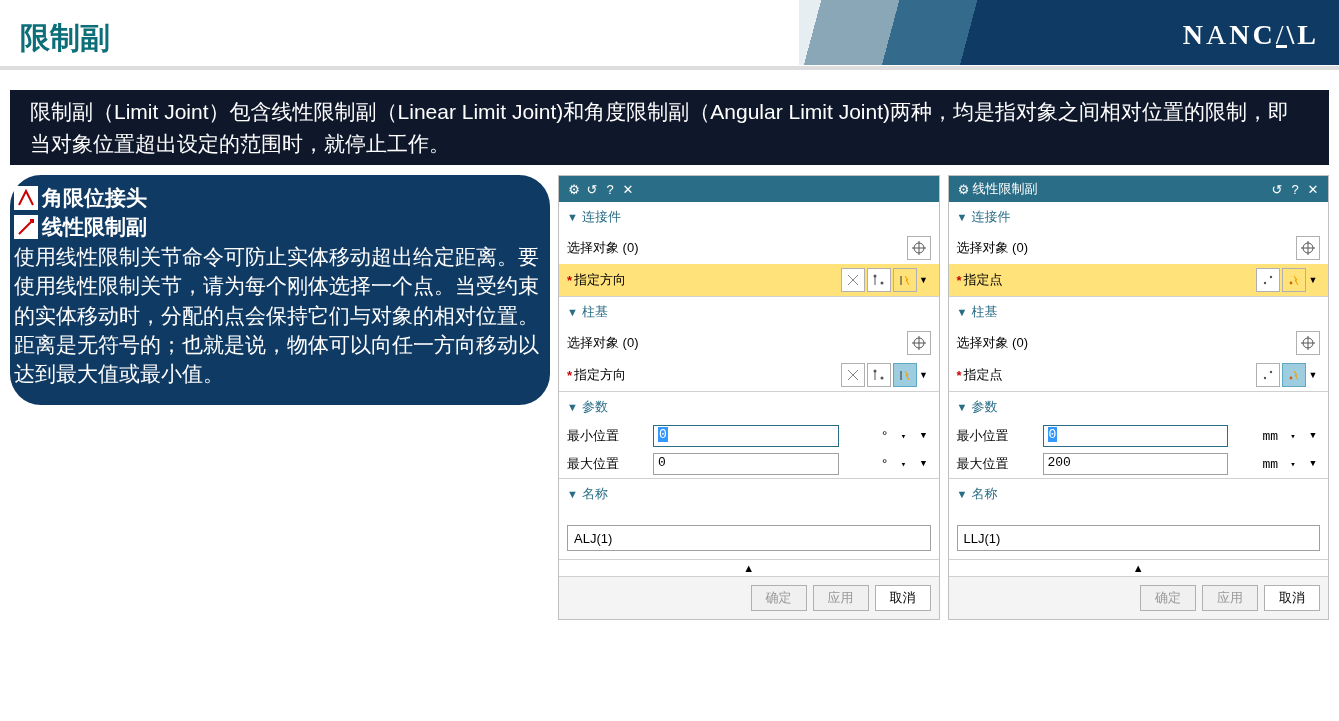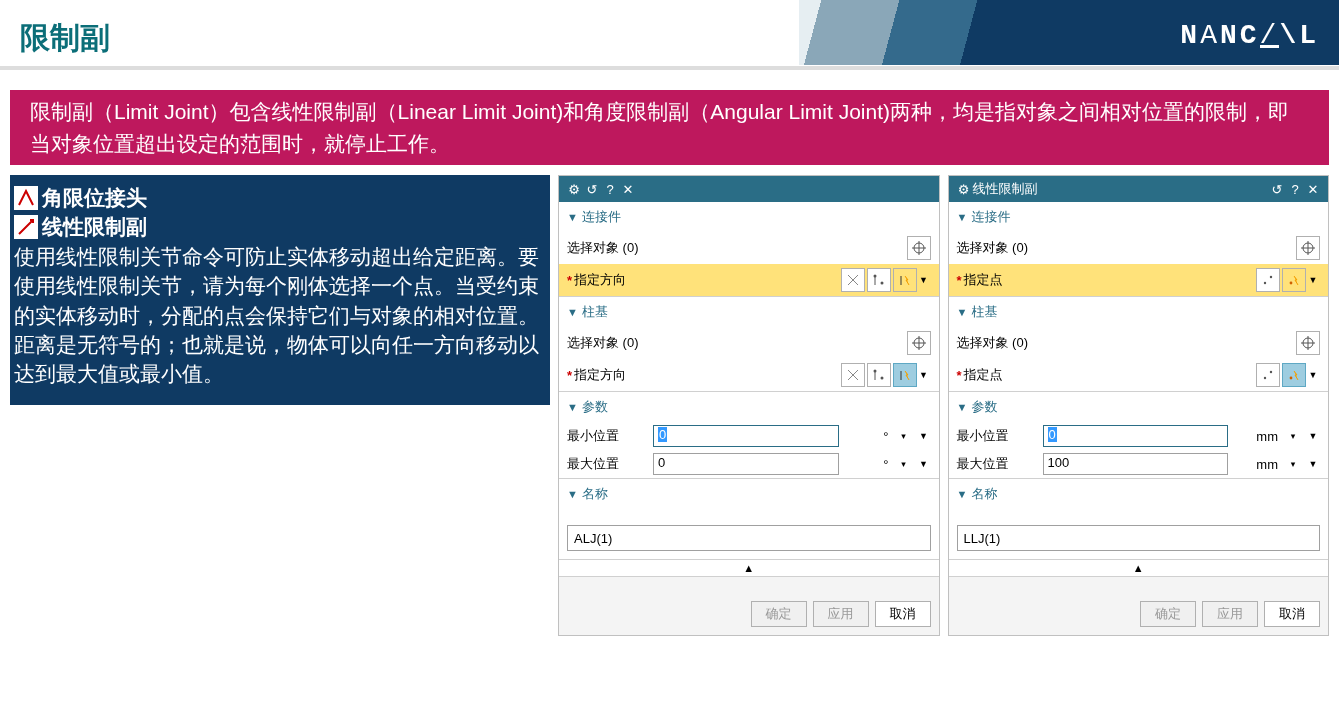--- a/index.html
+++ b/index.html
@@ -4,29 +4,29 @@
 <style>
   * { box-sizing: border-box; }
   body { margin:0; padding:0; font-family: "Microsoft YaHei", Arial, sans-serif; font-size:14px; background:#fff; width:1339px; }
   
   
   .header-bar { position:relative; height:70px; background:#fff; border-bottom:4px solid #ddd; }
   .header-title { position:absolute; left:20px; top:18px; font-size:30px; font-weight:bold; color:#0b6e78; }
   .logo-area { position:absolute; right:0; top:0; height:65px; width:540px;
                background:linear-gradient(105deg, #e6eef2 0 4%, #8aa7b8 4% 18%, #346a8c 18% 32%, #0f3a63 32% 100%);
                display:flex; align-items:center; justify-content:flex-end; padding-right:20px; }
-  .logo-text { color:#fff; font-size:28px; font-weight:bold; letter-spacing:3px; font-family: Liberation Mono, monospace; padding-bottom:4px;margin-top:9px; }
+  .logo-text { color:#fff; font-size:28px; font-weight:bold; letter-spacing:3px; font-family: Liberation Serif, serif; padding-bottom:4px;margin-top:9px; }
   .logo-text .thin { font-weight:400; }
   
   
-  .intro { margin:20px 10px 10px 10px; background:#be185d; color:#fff; font-size:21px; line-height:1.5; padding:6px 20px; }
+  .intro { margin:20px 10px 10px 10px; background:#0f172a; color:#fff; font-size:21px; line-height:1.5; padding:6px 20px; }
   
   
   .columns { display:flex; gap:8px; padding:0 10px; align-items:flex-start; }
-  .left-box { flex:0 0 540px; background:#0f3a63; color:#fff; font-size:21px; line-height:1.4; padding:8px 4px 16px 4px; }
+  .left-box { flex:0 0 540px; background:#0f3a63; color:#fff; font-size:21px; line-height:1.4; padding:8px 4px 16px 4px;border-radius:31px; }
   .left-box .row-head { display:flex; align-items:center; gap:4px; font-weight:bold; }
   .left-box .icon-sq { width:24px; height:24px; background:#fff; display:inline-flex; align-items:center; justify-content:center; }
   
   
   .dialog { flex:1 1 0; border:1px solid #c0c0c0; background:#fff; font-size:13px; }
   .dlg-title { background:#2a6d86; color:#fff; display:flex; align-items:center; height:26px; padding:0 6px; }
   .dlg-title .t-text { flex:1; }
   .dlg-title .t-ico { width:18px; text-align:center; cursor:pointer; }
   .gear { font-size:13px; }
   
@@ -35,35 +35,35 @@
   .sep { height:1px; background:#d0d0d0; margin:0 0; }
   
   .row { display:flex; align-items:center; padding:4px 8px; min-height:30px; }
   .row .spacer { flex:1; }
   .btn-ico { width:24px; height:24px; border:1px solid #b0b0b0; background:#fff; margin-left:2px; display:inline-flex; align-items:center; justify-content:center; font-size:12px; cursor:pointer; }
   .btn-ico.sel { background:#9ecde0; border-color:#5ea8c4; }
   
   .highlight-row { background:#ffe27a; }
   .asterisk { color:#c00; font-weight:bold; margin-right:2px; }
   
-  .param-row { display:flex; align-items:center; padding:3px 8px; gap:6px; }
+  .param-row { display:flex; align-items:center; padding:3px 8px; gap:6px;font-family:Liberation Mono, monospace; }
   .param-label { width:80px; }
   .param-input { flex:1; height:22px; border:1px solid #a0a0a0; padding:1px 4px; background:#fff; }
   .param-input.focus { border-color:#2a6d86; }
   .param-input .sel { background:#3399ff; color:#fff; padding:0 1px; }
   .unit { width:46px; text-align:right; padding-right:2px; }
   .dd { width:14px; text-align:center; cursor:pointer; font-size:9px; }
   
   .name-input { margin:16px 8px 8px 8px; }
   .name-input input { width:100%; height:26px; border:1px solid #a0a0a0; padding:2px 6px; font-size:13px; }
   
   .collapse-arrow { text-align:center; padding:2px; font-size:11px; cursor:pointer; border-top:1px solid #d0d0d0; }
   
   .dlg-buttons { display:flex; justify-content:flex-end; gap:6px; padding:8px; border-top:1px solid #d0d0d0; background:#f4f4f4; }
-  .dlg-buttons button { height:26px; padding:0 14px; border:1px solid #b0b0b0; background:#fff; font-size:13px; cursor:pointer;margin-top:16px; }
+  .dlg-buttons button { height:26px; padding:0 14px; border:1px solid #b0b0b0; background:#fff; font-size:13px; cursor:pointer; }
   .dlg-buttons button.disabled { color:#999; background:#f0f0f0; }
   
   svg { display:block; }
 </style>
 </head>
 <body>
 
 <div class="header-bar">
   <div class="header-title">限制副</div>
   <div class="logo-area">
@@ -306,21 +306,21 @@
       </div>
     <div class="param-row">
       <span class="param-label">最小位置</span>
       <span class="param-input focus"><span class="sel">0</span></span>
       <span class="unit">mm</span>
       <span class="dd">▾</span>
       <span class="dd">▼</span>
     </div>
     <div class="param-row">
       <span class="param-label">最大位置</span>
-      <span class="param-input"><span>100</span></span>
+      <span class="param-input"><span>200</span></span>
       <span class="unit">mm</span>
       <span class="dd">▾</span>
       <span class="dd">▼</span>
     </div>
     <div class="sep"></div>
 
     <div class="section-head">
         <span class="tri">▼</span>
         <span>名称</span>
       </div>

